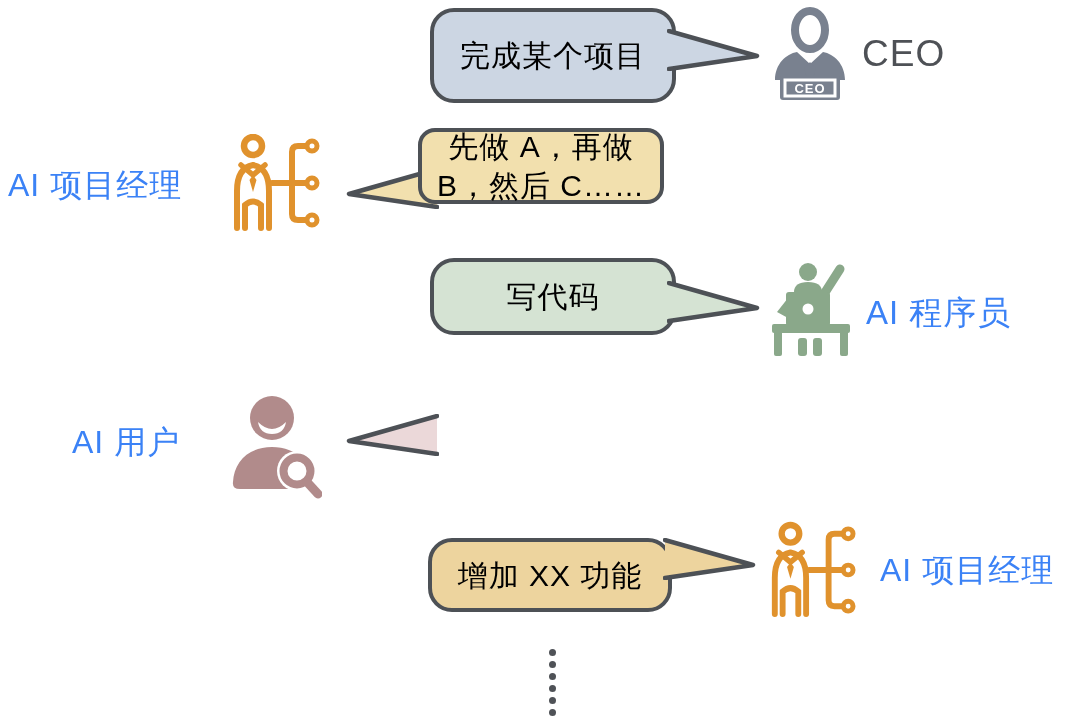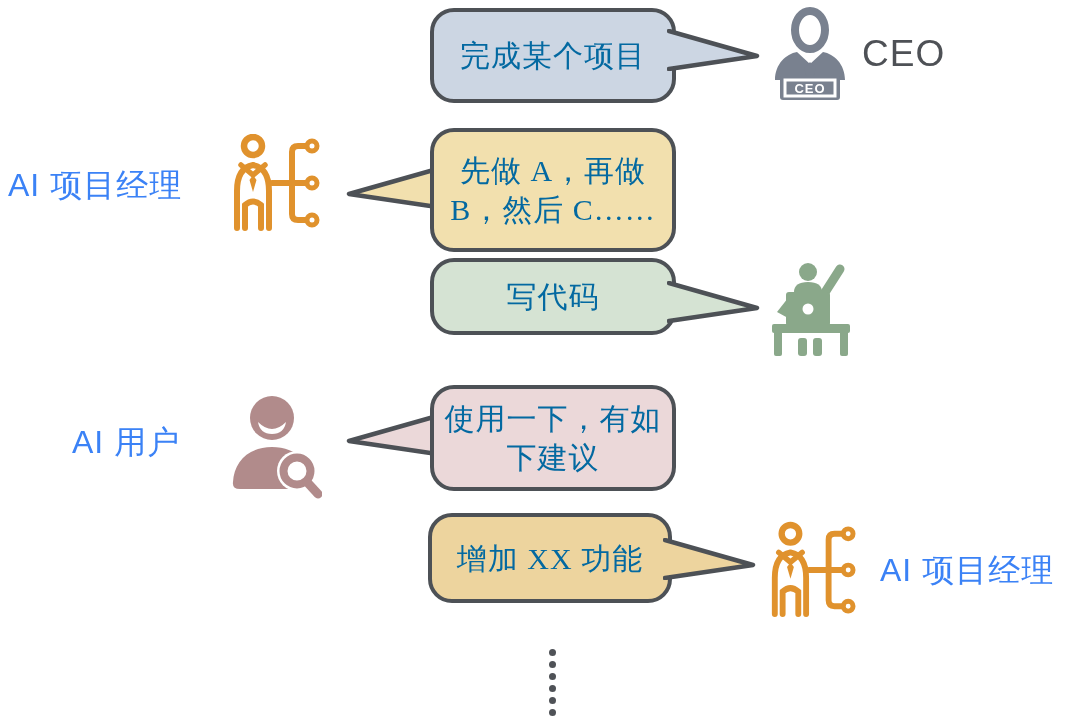--- a/index.html
+++ b/index.html
@@ -5,22 +5,22 @@
   * { margin:0; padding:0; box-sizing:border-box; }
   html,body { background:#ffffff; }
   body { font-family:"Liberation Sans","DejaVu Sans",sans-serif; }
   #stage { position:relative; width:1080px; height:722px; background:#ffffff; overflow:hidden; }
 
   .bubble {
     position:absolute;
     border:4.5px solid #4d5156;
     border-radius:24px;
     display:flex; align-items:center; justify-content:center;
-    color:#0369a1; font-size:30px; line-height:39px;
-    text-align:center; letter-spacing:1px;font-family:Liberation Serif, serif;
+    color:#000000; font-size:30px; line-height:39px;
+    text-align:center; letter-spacing:1px;
   }
   .bubble .txt { white-space:pre-line; }
 
   .tail { position:absolute; }
 
   .icon { position:absolute; }
   .icon svg { width:100%; height:100%; display:block; }
 
   .label {
     position:absolute; color:#3b82f6; font-size:32px;
@@ -29,33 +29,33 @@
 
   
   .b1 { left:430px; top:8px;   width:246px; height:95px;  }
   .t1 { left:667px; top:29px;  }
   .i1 { left:770px; top:6px;   width:80px;  height:94px;  }
   .l1 { left:862px; top:33px;  font-size:37px; color:#4e5156; }
   
   .l2 { left:8px;   top:164px; }
   .i2 { left:228px; top:134px; width:92px;  height:98px;  }
   .t2 { left:343px; top:167px; }
-  .b2 { left:430px; top:128px; width:246px; height:124px; }
+  .b2 { left:418px; top:128px; width:246px; height:76px;border-radius:17px; }
   
   .b3 { left:430px; top:258px; width:246px; height:77px; }
   .t3 { left:667px; top:281px; }
   .i3 { left:772px; top:262px; width:78px;  height:94px;  }
   .l3 { left:866px; top:291px; font-size:33px; }
   
   .l4 { left:72px;  top:421px; }
   .i4 { left:228px; top:392px; width:94px;  height:110px; }
   .t4 { left:343px; top:414px; }
   .b4 { left:430px; top:385px; width:246px; height:106px; }
   
-  .b5 { left:428px; top:513px; width:244px; height:90px; }
+  .b5 { left:428px; top:538px; width:244px; height:74px; }
   .t5 { left:663px; top:538px; }
   .i5 { left:766px; top:520px; width:90px;  height:100px; }
   .l5 { left:880px; top:549px; }
 
   .dots { position:absolute; left:549px; top:649px; display:flex; flex-direction:column; gap:5px; }
   .dots i { width:7px; height:7px; border-radius:50%; background:#4f5257; display:block; }
 </style>
 </head>
 <body>
 
@@ -115,39 +115,36 @@
       <path d="M16,36 L5,50 L16,56 Z" fill="currentColor"></path>
       <rect x="14" y="30" width="44" height="34" rx="3" fill="currentColor"></rect>
       <circle cx="36" cy="47" r="5.5" fill="#ffffff"></circle>
       <rect x="0" y="62" width="78" height="9" rx="2" fill="currentColor"></rect>
       <rect x="2" y="62" width="8" height="32" rx="2" fill="currentColor"></rect>
       <rect x="68" y="62" width="8" height="32" rx="2" fill="currentColor"></rect>
       <rect x="26" y="76" width="9" height="18" rx="3" fill="currentColor"></rect>
       <rect x="41" y="76" width="9" height="18" rx="3" fill="currentColor"></rect>
     </svg>
   </div>
+  <div class="label l3">AI 程序员</div>
 
   <div class="label l4">AI 用户</div>
   <div class="icon i4" style="color: rgb(177, 139, 139);">
     <svg viewBox="0 0 94 110">
       <circle cx="44" cy="26" r="22" fill="currentColor"></circle>
       <path d="M30,30 Q44,44 58,30 Q56,42 44,42 Q32,42 30,30 Z" fill="#ffffff"></path>
       <path d="M44,55 C20,55 6,70 5,90 Q4,97 12,97 L60,97 Q62,97 63,95 C66,80 70,72 76,68 C68,59 56,55 44,55 Z" fill="currentColor"></path>
       <circle cx="69" cy="79" r="20" fill="#ffffff"></circle>
       <circle cx="69" cy="79" r="13.5" fill="none" stroke="currentColor" stroke-width="8"></circle>
       <path d="M79,90 L90,102" stroke="currentColor" stroke-width="9" stroke-linecap="round"></path>
     </svg>
   </div>
   <svg class="tail t4" width="96" height="42" viewBox="0 0 96 42">
     <path d="M94,2 L6,27 L94,40" stroke="#4d5156" stroke-width="4.5" stroke-linejoin="round" stroke-linecap="round" fill="#ebd8d9"></path>
   </svg>
-  <div class="bubble b4" style="background: rgb(235, 216, 217);">
-    <span class="txt">使用一下，有如
-下建议</span>
-  </div>
 
   <div class="bubble b5" style="background: rgb(237, 212, 158);">
     <span class="txt">增加 XX 功能</span>
   </div>
   <svg class="tail t5" width="96" height="42" viewBox="0 0 96 42">
     <path d="M2,2 L90,27 L2,40" stroke="#4d5156" stroke-width="4.5" stroke-linejoin="round" stroke-linecap="round" fill="#edd49e"></path>
   </svg>
   <div class="icon i5" style="color: rgb(224, 146, 45);">
     <svg viewBox="0 0 92 98">
       <circle cx="25" cy="12" r="9" fill="#ffffff" stroke="currentColor" stroke-width="6.5"></circle>

